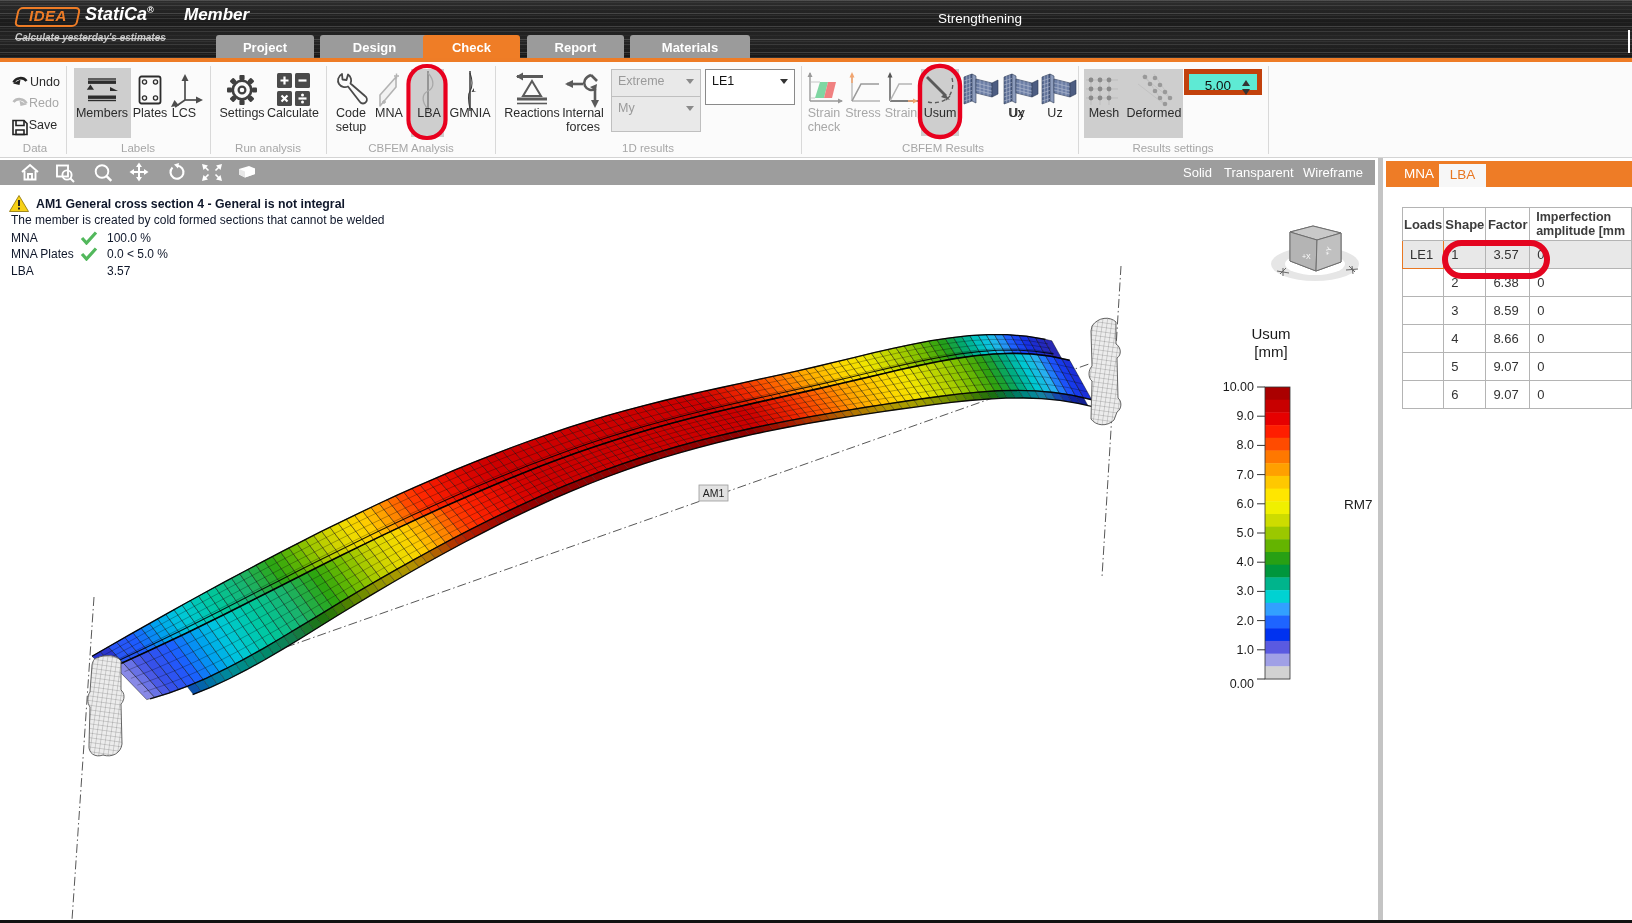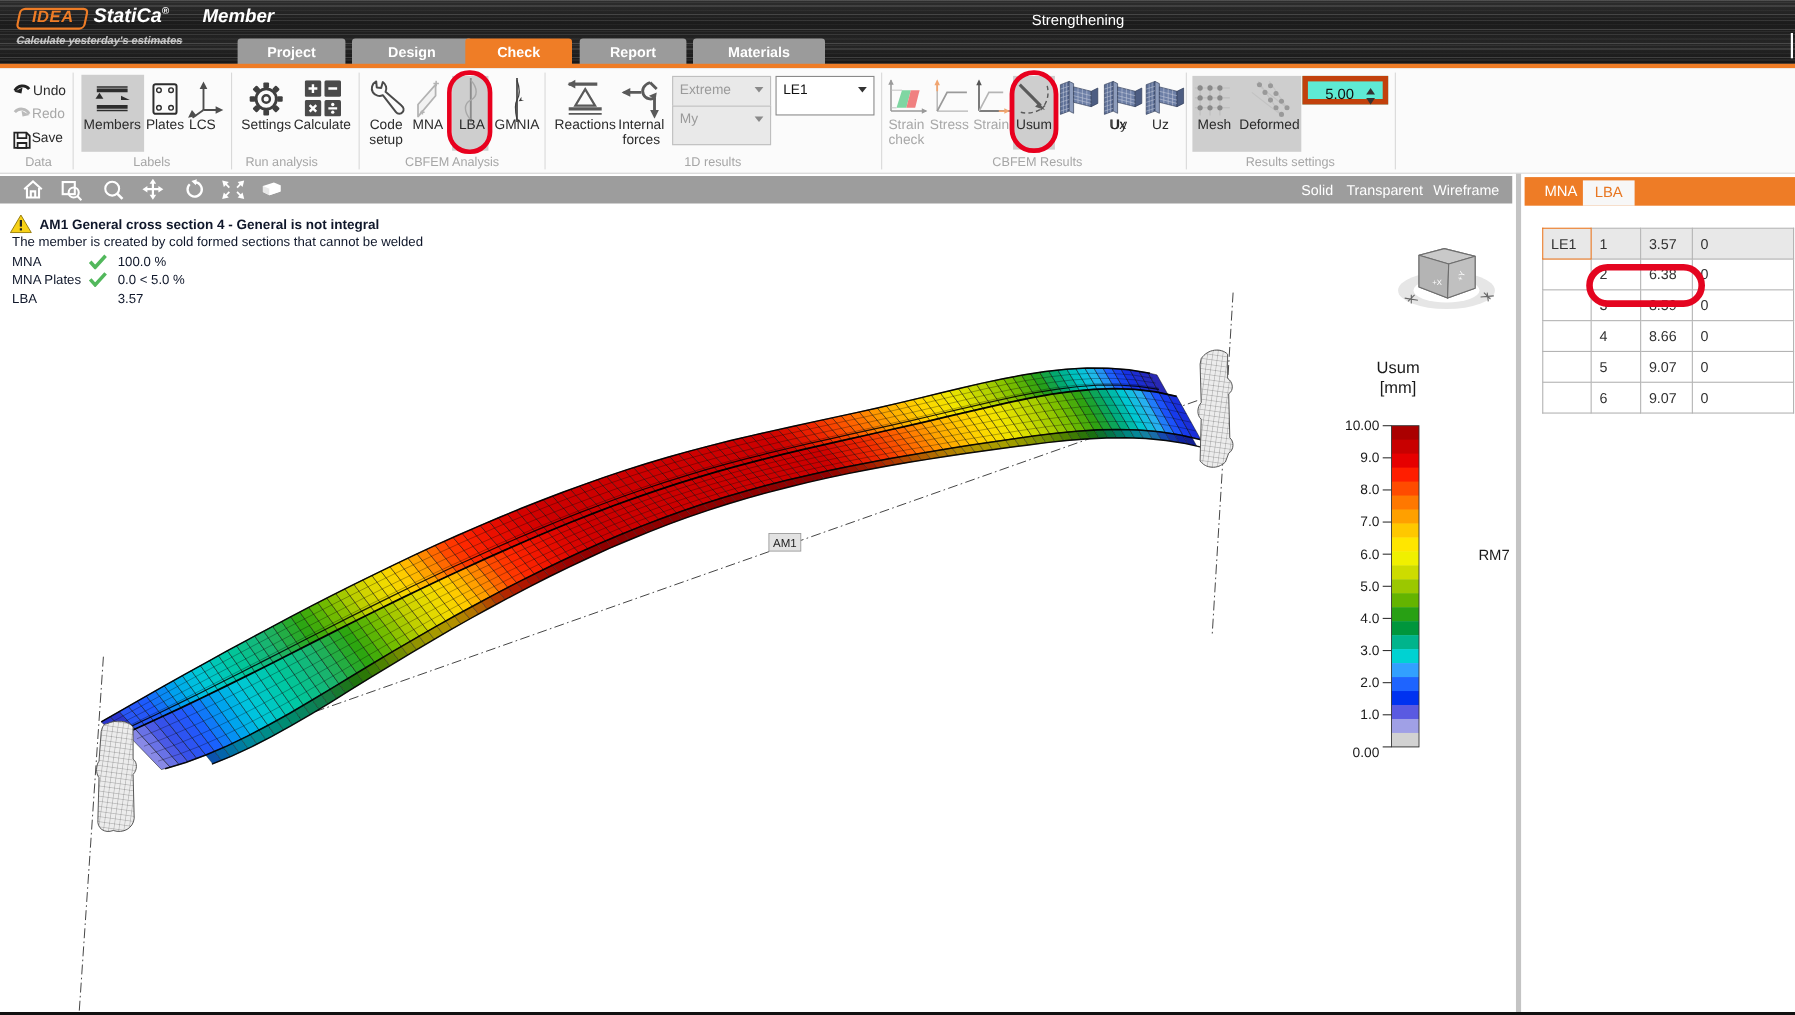--- a/index.html
+++ b/index.html
@@ -142,21 +142,21 @@
 <path d="M7.5 3.5 v8 M3.5 7.5 h8"></path>
 <path d="M21.5 7.5 h8"></path>
 <path d="M4.5 22.5 l6 6 M10.5 22.5 l-6 6"></path>
 <path d="M21.5 25.5 h8"></path>
 </g>
 <circle cx="25.5" cy="22" r="1.5" fill="#fff"></circle>
       <circle cx="25.5" cy="29" r="1.5" fill="#fff"></circle>
 </svg>
 <div class="btxt" style="left:242px;top:44px;">Settings</div>
 <div class="btxt" style="left:293px;top:44px;">Calculate</div>
-<div class="glabel" style="left:256px;">Run analysis</div>
+<div class="glabel" style="left:268px;">Run analysis</div>
 
 <svg class="abs" style="left:334px;top:9px;" width="36" height="38" viewBox="0 0 36 38">
 <path d="M8 3 C4 5 3 10 5 13 C7 16 11 17 14 15.5 L26 31 C27.5 33 30.5 33 32 31 C33.5 29 33 26.5 31 25 L16.5 12.5 C18 9.5 17 5.5 14 3.5 L12.5 9 L8.5 8.5 Z" fill="none" stroke="#4a4a4a" stroke-width="1.8" stroke-linejoin="round"></path>
 </svg>
 
 <svg class="abs" style="left:374px;top:11px;" width="28" height="34" viewBox="0 0 28 34">
 <path d="M6 33 L6 22 L22 4 L22 14 Z" fill="#f2f2f2" stroke="#b3b3b3" stroke-width="1.6" stroke-linejoin="round"></path>
 <path d="M20 3 h5 M22.5 0.5 v5" stroke="#b3b3b3" stroke-width="1.4"></path>
 <path d="M8 29 h4 M10 27 v4" stroke="#b3b3b3" stroke-width="1.4"></path>
 </svg>
@@ -843,20 +843,26 @@
 <div class="wtxt" style="left:107px;top:264px;">3.57</div>
 
 <div id="splitter"></div>
 <div style="position:absolute;left:1375px;top:158px;width:3px;height:765px;background:#fff;"></div>
 <div id="rpanel">
  <div id="rtabs"></div>
  <div class="rtab" style="left:16px;width:40px;color:#fff;">MNA</div>
  <div class="rtab" style="left:56px;top:6px;height:23px;line-height:21px;width:47px;background:#f7f7f7;color:#e87722;">LBA</div>
  <table class="res" style="position:absolute;left:19px;top:49px;">
  <tbody>
+        <tr style="height:33px;">
+          <th style="width:44px;">Loads</th>
+          <th style="width:45px;">Shape</th>
+          <th style="width:48px;">Factor</th>
+          <th style="width:110px;text-align:left;padding-left:6px;font-size:12.5px;line-height:14px;white-space:nowrap;">Imperfection<br>amplitude [mm</th>
+        </tr>
  <tr>
           <td style="width:44px;height:28px; background:#e8e8e8;border:1px solid #e87722;">LE1</td>
           <td style="width:45px; background:#e8e8e8;">1</td>
           <td style="width:47px; background:#e8e8e8;">3.57</td>
           <td style="width:92px; background:#e8e8e8;">0</td>
         </tr>
         <tr>
           <td style="width:44px;height:28px;"></td>
           <td style="width:45px;">2</td>
           <td style="width:47px;">6.38</td>

